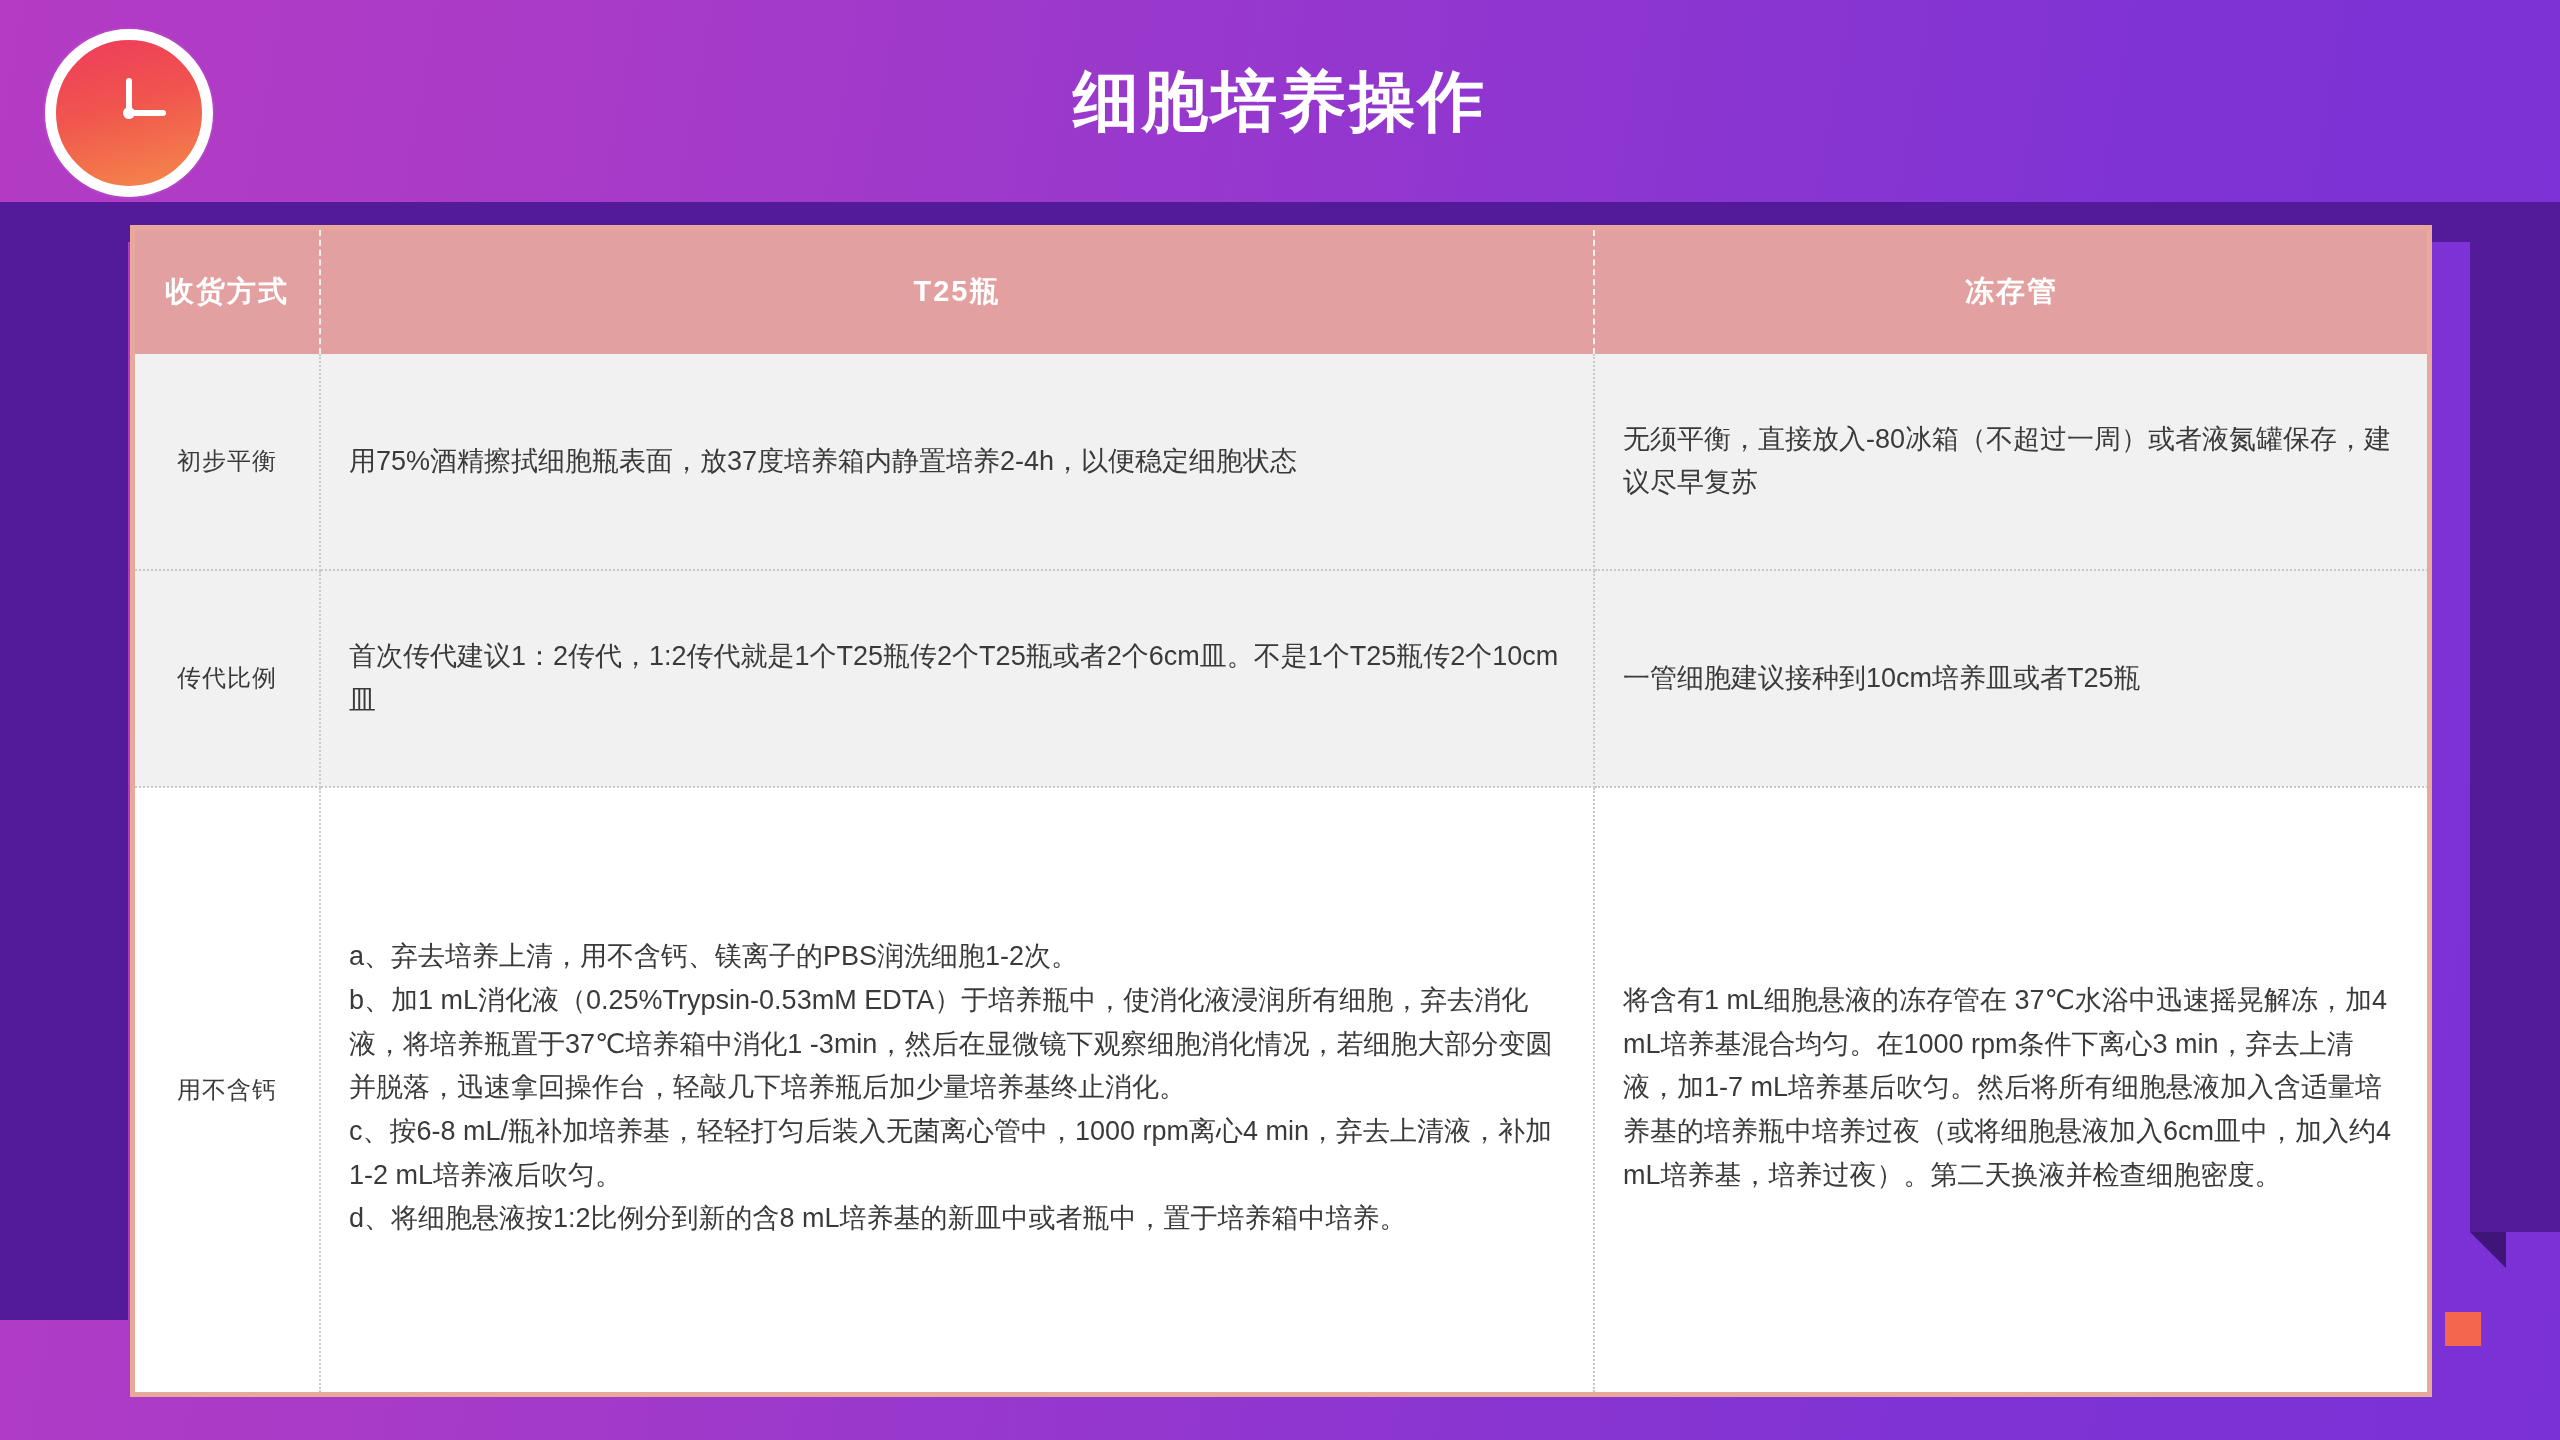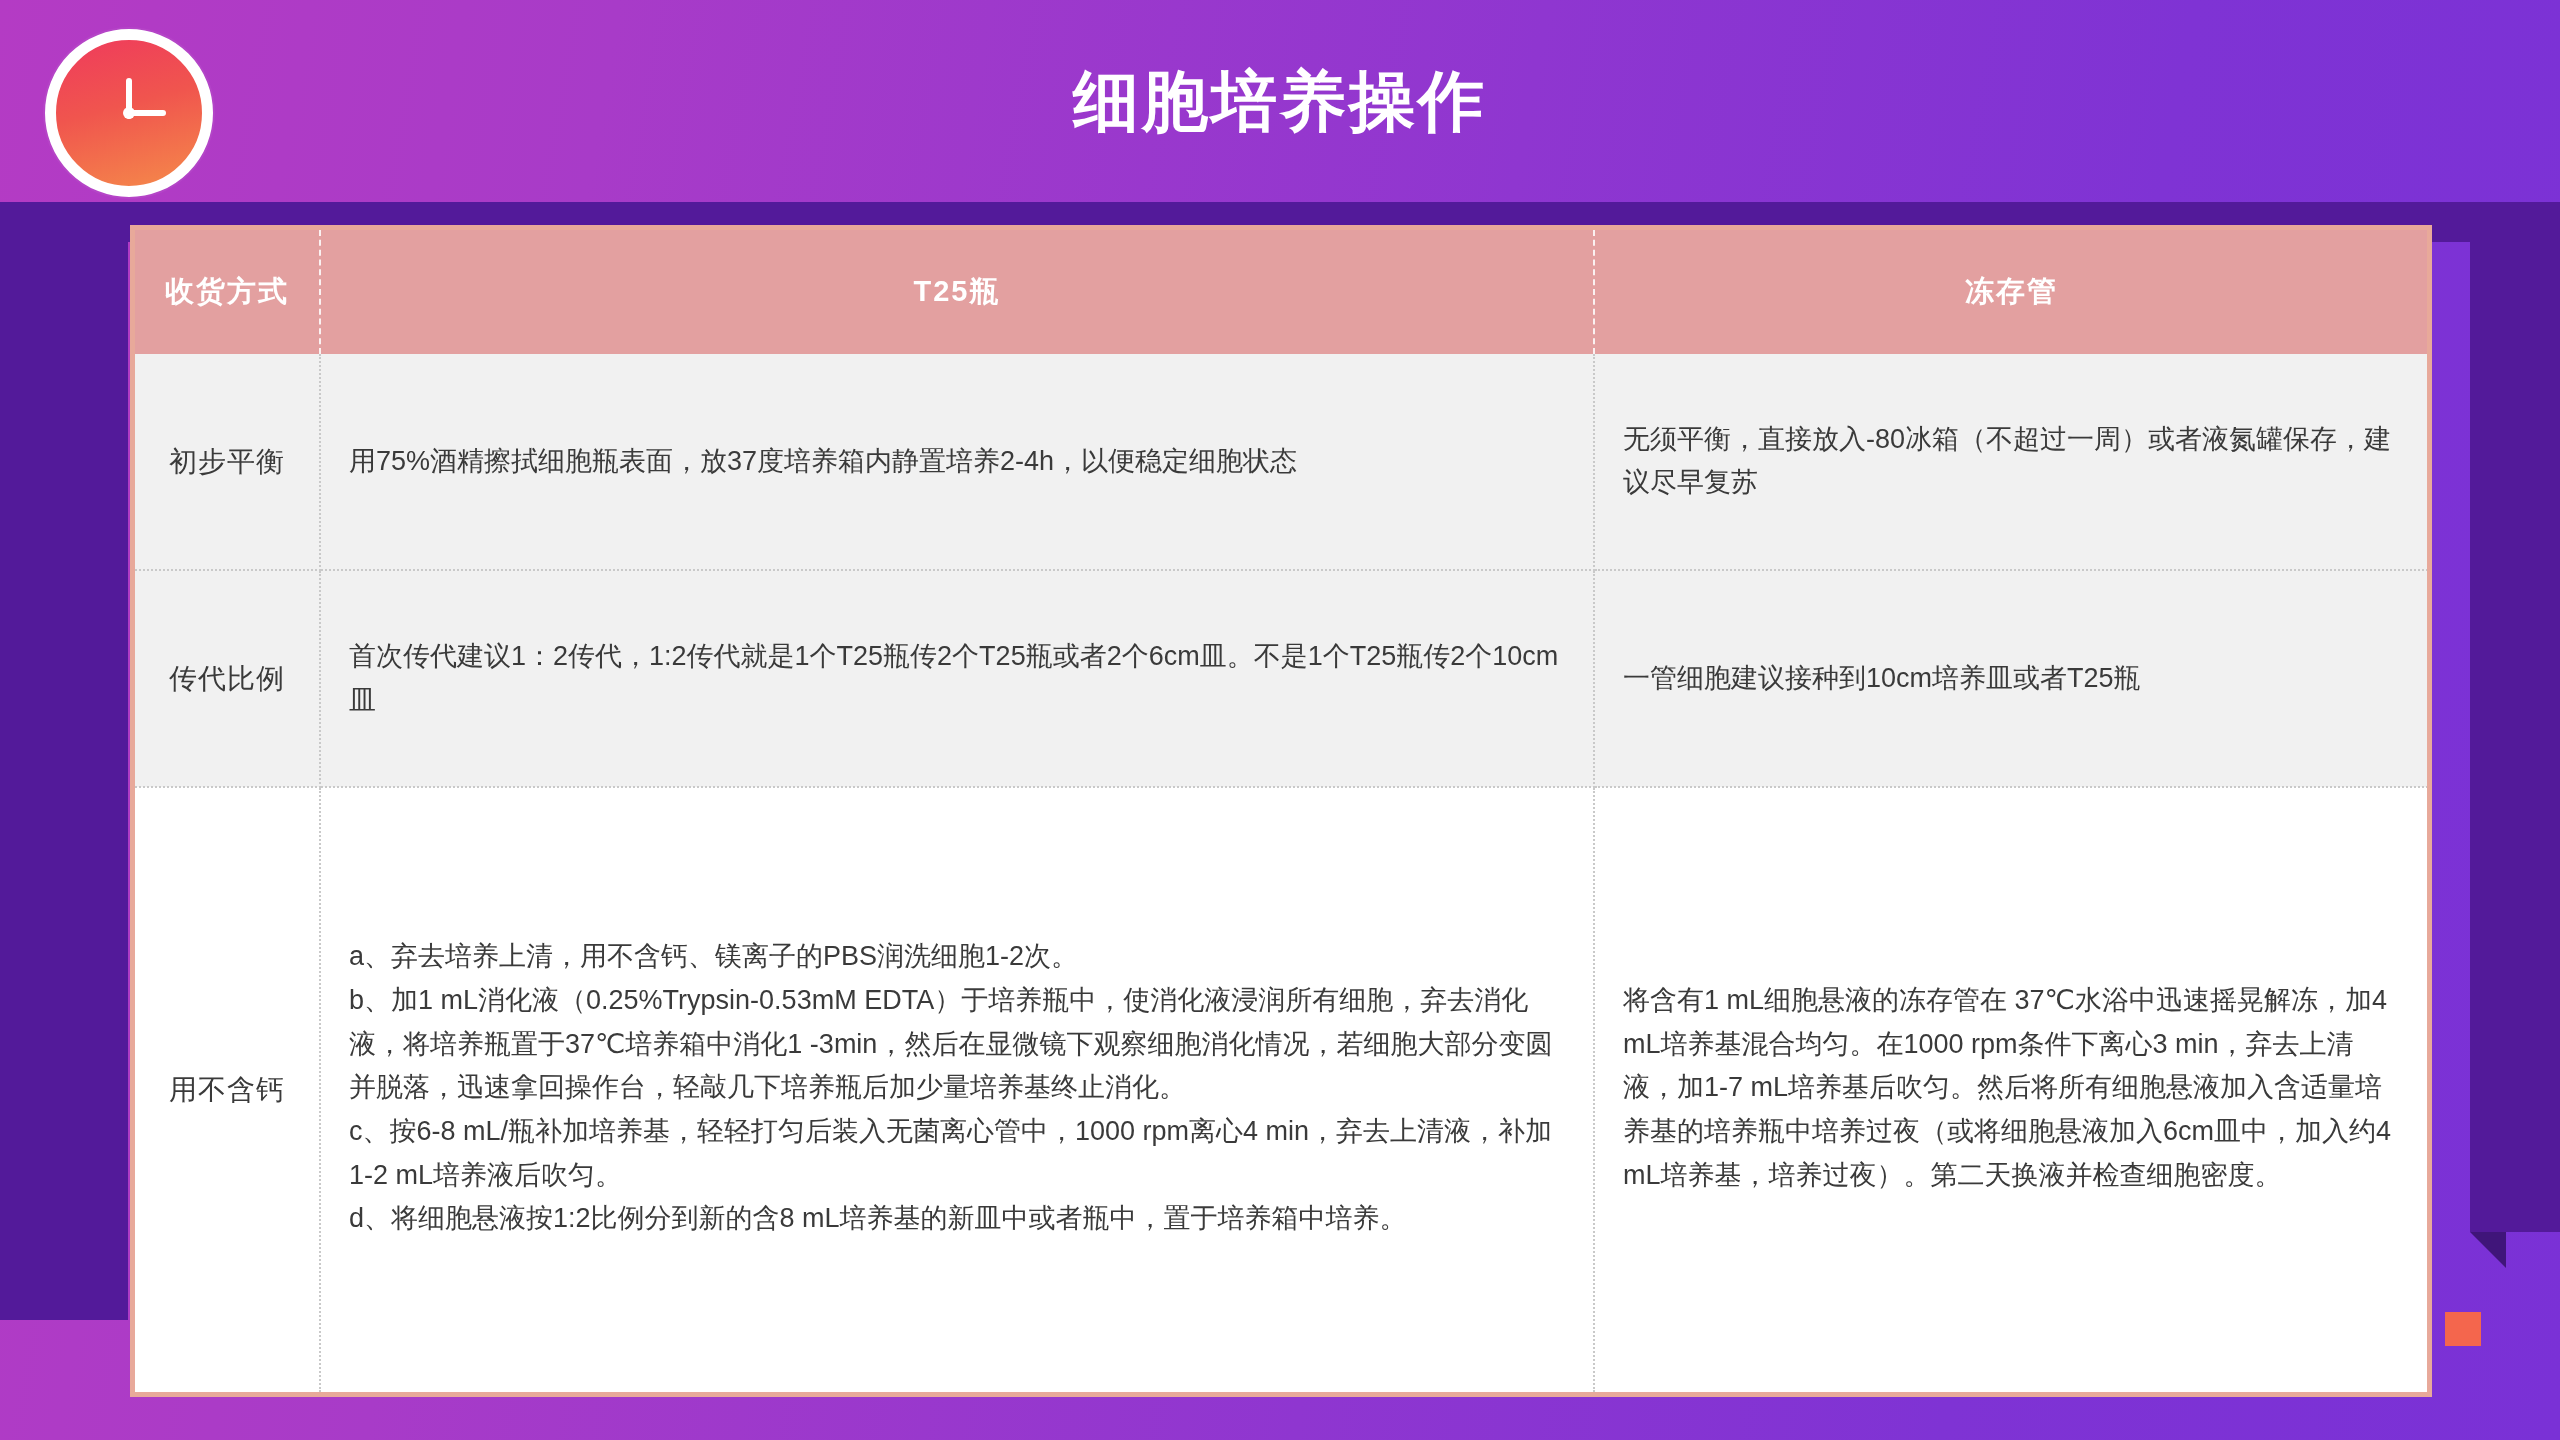--- a/index.html
+++ b/index.html
@@ -168,21 +168,21 @@
     padding: 22px 28px;
     border-right: 2px dotted #c9c9c9;
     border-bottom: 2px dotted #c9c9c9;
   }
   tbody td:last-child { border-right: none; }
   tbody tr:last-child td { border-bottom: none; }
 
   tbody td.label {
     text-align: center;
     padding: 22px 10px;
-    font-size: 28px;
+    font-size: 24px;
     color: #3a3a3a;
     letter-spacing: 1px;
   }
   tbody tr.shade td { background: #f1f1f1; }
   tbody tr.plain td { background: #ffffff; }
 
   td.body-cell { white-space: pre-line; }
   td.tall { padding-top: 30px; padding-bottom: 34px; }
 </style>
 </head>

